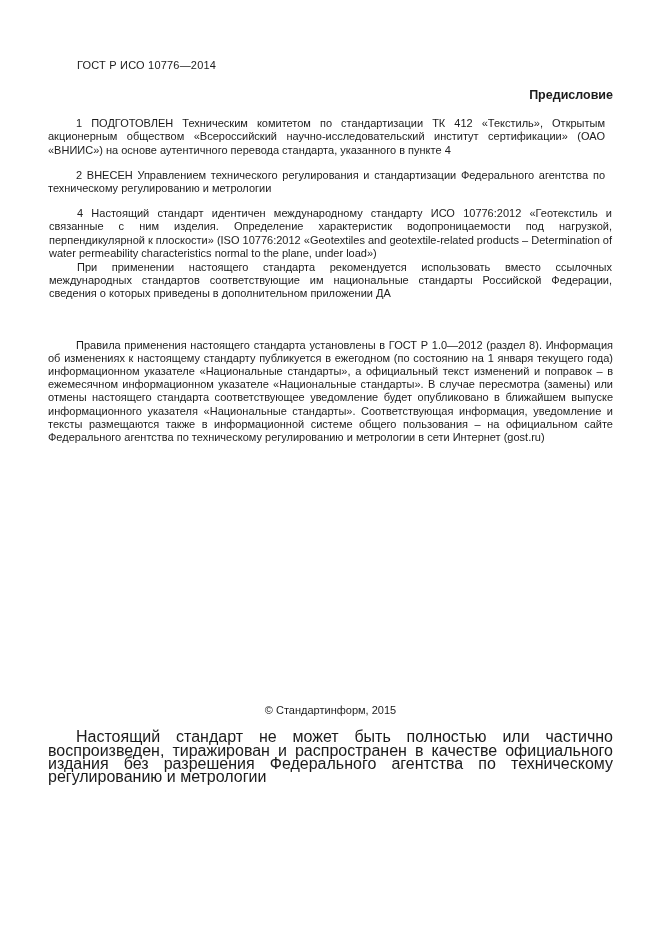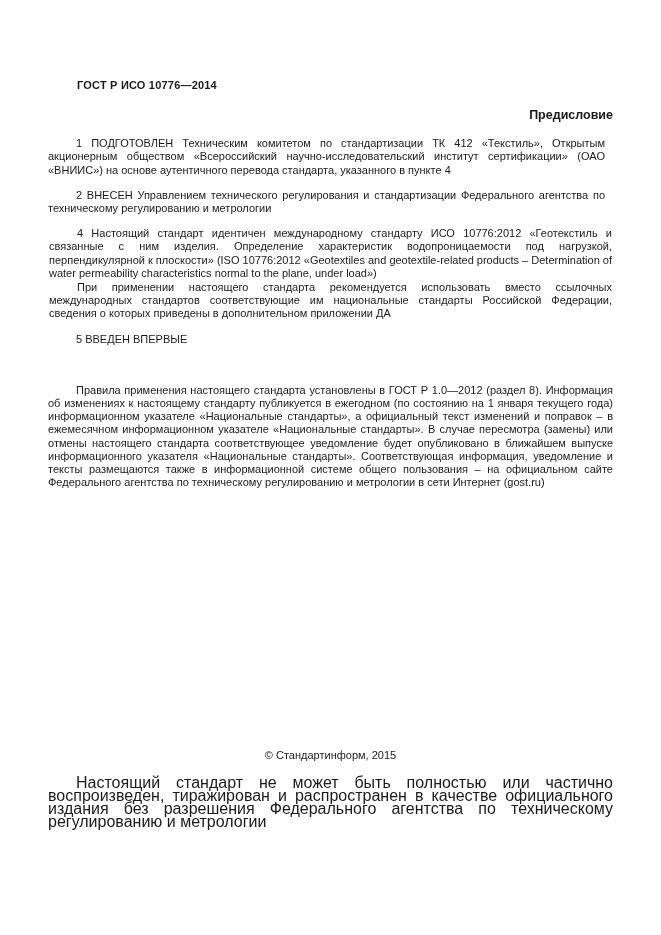--- a/index.html
+++ b/index.html
@@ -14,25 +14,24 @@
     background: #ffffff;
     overflow: hidden;
     font-family: "Liberation Sans", sans-serif;
     color: #1b1b1b;
   }
   .content {
     padding: 59px 48px 0 48px;
   }
   .doc-code {
     font-size: 11px;
-    font-weight: bold;
+    font-weight: normal;
     line-height: 13.2px;
     margin-left: 29px;
     letter-spacing: 0.2px;
-    margin-top: 20px;
   }
   .foreword-title {
     margin-top: 16px;
     text-align: right;
     font-size: 12.5px;
     font-weight: bold;
     line-height: 15px;
   }
   .clauses {
     margin-top: 14px;
@@ -86,21 +85,20 @@
       <p class="clause">1 ПОДГОТОВЛЕН Техническим комитетом по стандартизации ТК 412 «Текстиль», Открытым акционерным обществом «Всероссийский научно-исследовательский институт сертификации» (ОАО «ВНИИС») на основе аутентичного перевода стандарта, указанного в пункте 4</p>
 
       <p class="clause">2 ВНЕСЕН Управлением технического регулирования и стандартизации Федерального агентства по техническому регулированию и метрологии</p>
 
 
       <div class="clause-group">
         <p class="clause">4 Настоящий стандарт идентичен международному стандарту ИСО 10776:2012 «Геотекстиль и связанные с ним изделия. Определение характеристик водопроницаемости под нагрузкой, перпендикулярной к плоскости» (ISO 10776:2012 «Geotextiles and geotextile-related products – Determination of water permeability characteristics normal to the plane, under load»)</p>
         <p class="clause">При применении настоящего стандарта рекомендуется использовать вместо ссылочных международных стандартов соответствующие им национальные стандарты Российской Федерации, сведения о которых приведены в дополнительном приложении ДА</p>
       </div>
 
-      <p class="clause">5 ВВЕДЕН ВПЕРВЫЕ</p>
 
     </div>
 
     <p class="application-note">Правила применения настоящего стандарта установлены в ГОСТ Р 1.0—2012 (раздел 8). Информация об изменениях к настоящему стандарту публикуется в ежегодном (по состоянию на 1 января текущего года) информационном указателе «Национальные стандарты», а официальный текст изменений и поправок – в ежемесячном информационном указателе «Национальные стандарты». В случае пересмотра (замены) или отмены настоящего стандарта соответствующее уведомление будет опубликовано в ближайшем выпуске информационного указателя «Национальные стандарты». Соответствующая информация, уведомление и тексты размещаются также в информационной системе общего пользования – на официальном сайте Федерального агентства по техническому регулированию и метрологии в сети Интернет (gost.ru)</p>
 
     <div class="copyright">© Стандартинформ, 2015</div>
 
     <p class="reproduction">Настоящий стандарт не может быть полностью или частично воспроизведен, тиражирован и распространен в качестве официального издания без разрешения Федерального агентства по техническому регулированию и метрологии</p>
 
   </div>

